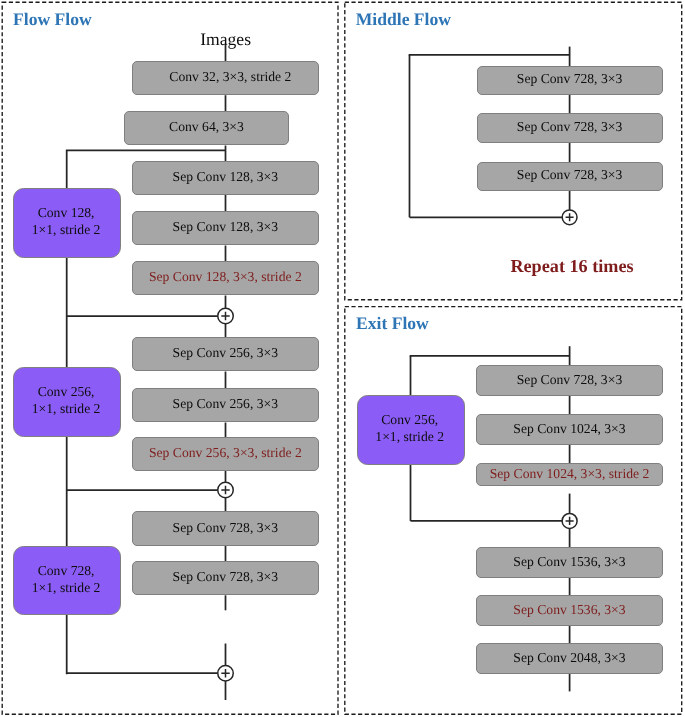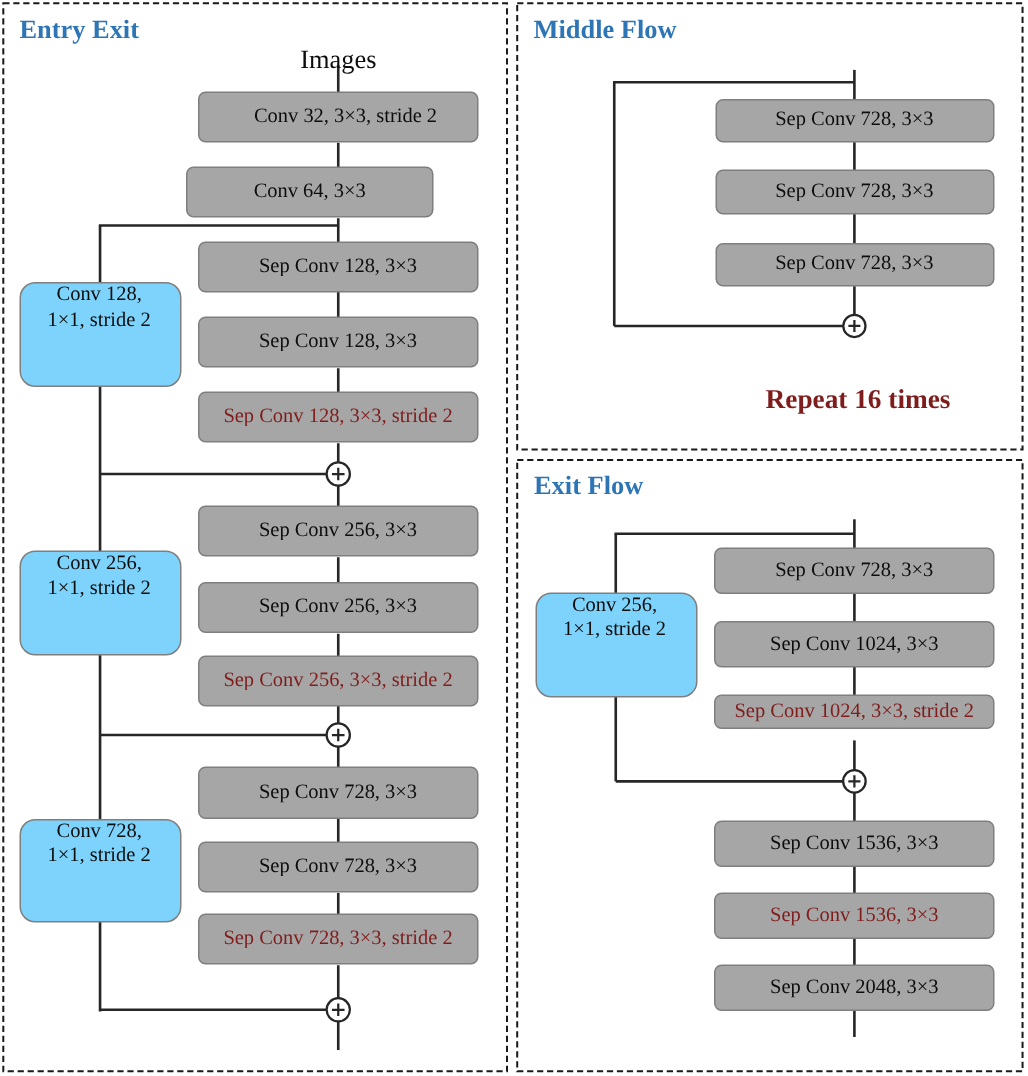--- a/index.html
+++ b/index.html
@@ -14,22 +14,22 @@
           pointer-events:none;z-index:0;overflow:visible;}
 .flow-title{position:absolute;font-weight:bold;font-size:17.6px;
             color:#2e75b6;white-space:nowrap;z-index:6;line-height:1;}
 .nodebox{position:absolute;box-sizing:border-box;
          background:#a6a6a6;border:1.1px solid #7f7f7f;border-radius:5px;
          display:flex;align-items:center;justify-content:center;
          font-size:13.65px;color:#0d0d0d;white-space:nowrap;z-index:3;line-height:1;}
 .nodebox span{position:relative;top:-1.1px;}
 .nodebox.accent{color:#7f1d1d;}
 .shortbox{position:absolute;box-sizing:border-box;
-          background:#7dd3fc;border:1.1px solid #7f7f7f;border-radius:10.5px;
-          display:flex;flex-direction:column;align-items:center;justify-content:flex-start;
+          background:#8b5cf6;border:1.1px solid #7f7f7f;border-radius:10.5px;
+          display:flex;flex-direction:column;align-items:center;justify-content:center;
           font-size:13.65px;color:#0d0d0d;white-space:nowrap;z-index:3;line-height:1;}
 .shortbox span{display:block;line-height:16.4px;position:relative;top:-1.2px;left:-1.0px;}
 .plain-label{position:absolute;font-size:17.6px;color:#0d0d0d;
              white-space:nowrap;z-index:3;line-height:1;}
 .repeat-note{position:absolute;font-weight:bold;font-size:18.2px;
              color:#7f1d1d;white-space:nowrap;z-index:3;line-height:1;}
 svg.wires{position:absolute;left:0;top:0;width:685px;height:717px;
           pointer-events:none;z-index:1;overflow:visible;}
 svg.adders{position:absolute;left:0;top:0;width:685px;height:717px;
           pointer-events:none;z-index:5;overflow:visible;}
@@ -40,21 +40,21 @@
 </style>
 </head>
 <body>
 
 <div id="root">
   <svg class="panels" viewBox="0 0 685 717">
     <rect x="2.20" y="2.20" width="335.80" height="712.00" fill="none" stroke="#1a1a1a" stroke-width="1.35" stroke-dasharray="4.15 2.5"></rect>
     <rect x="344.80" y="2.20" width="336.90" height="297.50" fill="none" stroke="#1a1a1a" stroke-width="1.35" stroke-dasharray="4.15 2.5"></rect>
     <rect x="344.80" y="306.60" width="336.90" height="407.60" fill="none" stroke="#1a1a1a" stroke-width="1.35" stroke-dasharray="4.15 2.5"></rect>
   </svg>
-  <div class="flow-title" style="left:13.00px;top:11.00px;"><span>Entry Exit</span></div>
+  <div class="flow-title" style="left:13.00px;top:11.00px;"><span>Flow Flow</span></div>
   <div class="flow-title" style="left:355.70px;top:11.00px;"><span>Middle Flow</span></div>
   <div class="flow-title" style="left:356.00px;top:315.00px;"><span>Exit Flow</span></div>
   <svg class="wires" viewBox="0 0 685 717">
     <line x1="225.50" y1="43.50" x2="225.50" y2="62.00" stroke="#262626" stroke-width="1.75" stroke-linecap="butt"></line>
     <line x1="225.50" y1="95.20" x2="225.50" y2="112.30" stroke="#262626" stroke-width="1.75" stroke-linecap="butt"></line>
     <line x1="225.50" y1="145.50" x2="225.50" y2="161.50" stroke="#262626" stroke-width="1.75" stroke-linecap="butt"></line>
     <line x1="225.50" y1="194.70" x2="225.50" y2="212.30" stroke="#262626" stroke-width="1.75" stroke-linecap="butt"></line>
     <line x1="225.50" y1="245.50" x2="225.50" y2="262.30" stroke="#262626" stroke-width="1.75" stroke-linecap="butt"></line>
     <line x1="225.50" y1="295.50" x2="225.50" y2="308.30" stroke="#262626" stroke-width="1.75" stroke-linecap="butt"></line>
     <line x1="225.50" y1="323.70" x2="225.50" y2="338.30" stroke="#262626" stroke-width="1.75" stroke-linecap="butt"></line>
@@ -112,23 +112,20 @@
       <span>Sep Conv 256, 3×3</span>
     </div>
   <div class="nodebox accent" style="left:131.60px;top:436.50px;width:187.50px;height:34.20px;">
       <span>Sep Conv 256, 3×3, stride 2</span>
     </div>
   <div class="nodebox" style="left:131.60px;top:511.40px;width:187.50px;height:34.20px;">
       <span>Sep Conv 728, 3×3</span>
     </div>
   <div class="nodebox" style="left:131.60px;top:561.10px;width:187.50px;height:34.20px;">
       <span>Sep Conv 728, 3×3</span>
-    </div>
-  <div class="nodebox accent" style="left:131.60px;top:609.30px;width:187.50px;height:34.20px;">
-      <span>Sep Conv 728, 3×3, stride 2</span>
     </div>
   <div class="shortbox" style="left:13.10px;top:188.40px;width:108.00px;height:69.40px;">
       <span>Conv 128,</span>
       <span>1×1, stride 2</span>
     </div>
   <div class="shortbox" style="left:13.10px;top:367.30px;width:108.00px;height:69.40px;">
       <span>Conv 256,</span>
       <span>1×1, stride 2</span>
     </div>
   <div class="shortbox" style="left:13.10px;top:546.10px;width:108.00px;height:69.40px;">

